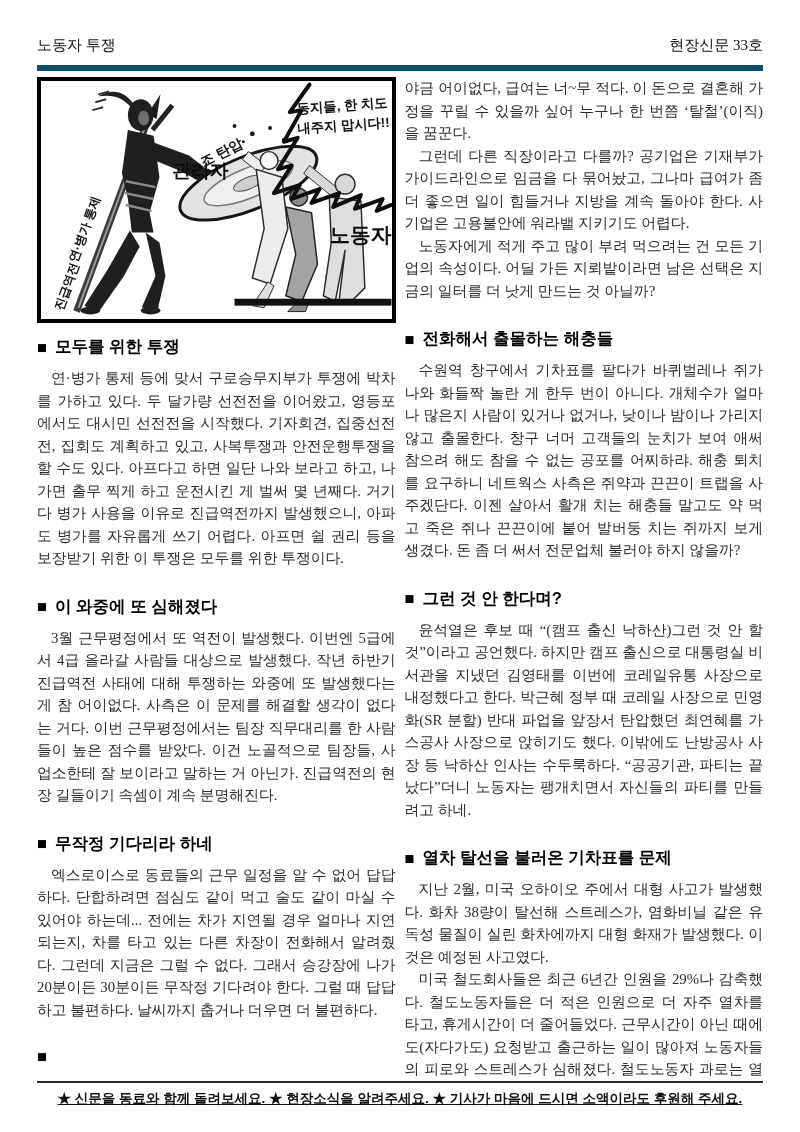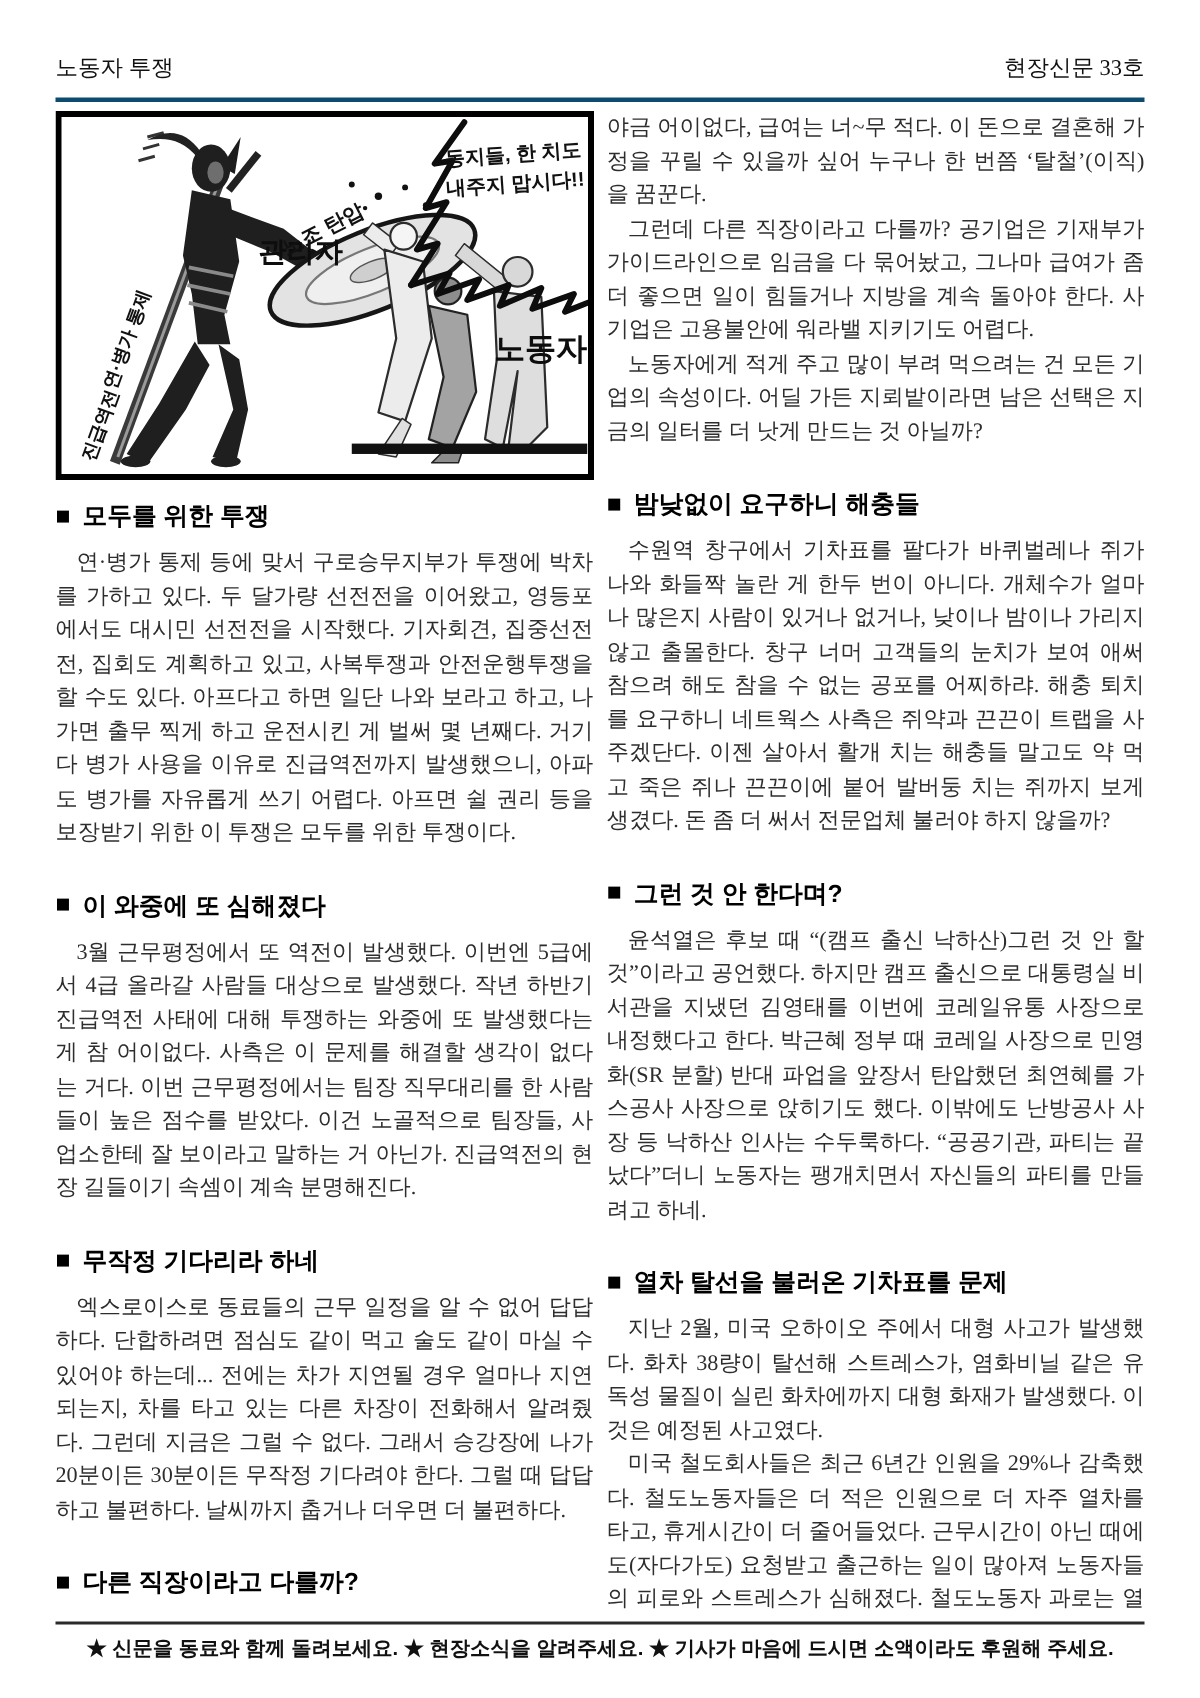--- a/index.html
+++ b/index.html
@@ -1,33 +1,33 @@
 <!DOCTYPE html>
 <html><head>
 <meta charset="utf-8">
 <style>
   html,body{margin:0;padding:0;background:#ffffff;}
   body{width:800px;height:1132px;position:relative;font-family:"Liberation Serif",serif;color:#222;}
   .page{position:relative;width:800px;height:1132px;box-sizing:border-box;padding:36px 37px 0 37px;}
   .masthead{display:flex;justify-content:space-between;align-items:flex-end;
-    font-size:15px;color:#111;padding-bottom:10px;border-bottom:3px solid #0c4a6e;}
+    font-size:15px;color:#111;padding-bottom:10px;border-bottom:6px solid #0c4a6e;}
   .columns{display:flex;gap:9px;margin-top:6px;height:1003px;overflow:hidden;}
   .col{width:50%;box-sizing:border-box;}
   .cartoon{width:100%;height:246px;border:4px solid #000;box-sizing:border-box;background:#fff;}
   .cartoon svg{display:block;width:100%;height:100%;}
   .svg-sans{font-family:"Liberation Sans",sans-serif;font-weight:bold;}
   .section h2{font-family:"Liberation Sans",sans-serif;font-size:16.5px;font-weight:700;
     color:#000;margin:26px 0 9px 0;display:flex;gap:8px;align-items:center;}
   .section.first h2{margin-top:13px;}
   .body-text p{font-size:14.8px;line-height:22.5px;margin:0;color:#2d2d2d;
     text-align:justify;word-break:break-all;text-indent:14px;}
   .body-text p.no-indent{text-indent:0;}
   .footer{position:absolute;left:37px;right:37px;top:1081px;border-top:2px solid #2a2a2a;
     padding-top:7px;text-align:center;font-family:"Liberation Sans",sans-serif;
-    font-weight:700;font-size:13.5px;color:#111;}
+    font-weight:700;font-size:13.5px;color:#111;text-decoration:underline;}
 </style>
 </head>
 <body>
 
 <div class="page">
 
   <div class="masthead">
     <span>노동자 투쟁</span>
     <span>현장신문 33호</span>
   </div>
@@ -135,41 +135,40 @@
           <span>무작정 기다리라 하네</span>
         </h2>
         <div class="body-text">
           <p>엑스로이스로 동료들의 근무 일정을 알 수 없어 답답하다. 단합하려면 점심도 같이 먹고 술도 같이 마실 수 있어야 하는데... 전에는 차가 지연될 경우 얼마나 지연되는지, 차를 타고 있는 다른 차장이 전화해서 알려줬다. 그런데 지금은 그럴 수 없다. 그래서 승강장에 나가 20분이든 30분이든 무작정 기다려야 한다. 그럴 때 답답하고 불편하다. 날씨까지 춥거나 더우면 더 불편하다.</p>
         </div>
       </div>
 
       <div class="section">
         <h2>
           <span>■</span>
-          <span>다른 직장이라고 다를까?</span>
         </h2>
         <div class="body-text">
           <p>치솟는 물가, 여전히 비싼 집값... 반면에 복지는 야금</p>
         </div>
       </div>
 
     </div>
 
     <div class="col">
 
       <div class="body-text">
         <p class="no-indent">야금 어이없다, 급여는 너~무 적다. 이 돈으로 결혼해 가정을 꾸릴 수 있을까 싶어 누구나 한 번쯤 ‘탈철’(이직)을 꿈꾼다.</p>
         <p>그런데 다른 직장이라고 다를까? 공기업은 기재부가 가이드라인으로 임금을 다 묶어놨고, 그나마 급여가 좀 더 좋으면 일이 힘들거나 지방을 계속 돌아야 한다. 사기업은 고용불안에 워라밸 지키기도 어렵다.</p>
         <p>노동자에게 적게 주고 많이 부려 먹으려는 건 모든 기업의 속성이다. 어딜 가든 지뢰밭이라면 남은 선택은 지금의 일터를 더 낫게 만드는 것 아닐까?</p>
       </div>
 
       <div class="section">
         <h2>
           <span>■</span>
-          <span>밤낮없이 요구하니 해충들</span>
+          <span>전화해서 출몰하는 해충들</span>
         </h2>
         <div class="body-text">
           <p>수원역 창구에서 기차표를 팔다가 바퀴벌레나 쥐가 나와 화들짝 놀란 게 한두 번이 아니다. 개체수가 얼마나 많은지 사람이 있거나 없거나, 낮이나 밤이나 가리지 않고 출몰한다. 창구 너머 고객들의 눈치가 보여 애써 참으려 해도 참을 수 없는 공포를 어찌하랴. 해충 퇴치를 요구하니 네트웍스 사측은 쥐약과 끈끈이 트랩을 사주겠단다. 이젠 살아서 활개 치는 해충들 말고도 약 먹고 죽은 쥐나 끈끈이에 붙어 발버둥 치는 쥐까지 보게 생겼다. 돈 좀 더 써서 전문업체 불러야 하지 않을까?</p>
         </div>
       </div>
 
       <div class="section">
         <h2>
           <span>■</span>
           <span>그런 것 안 한다며?</span>

